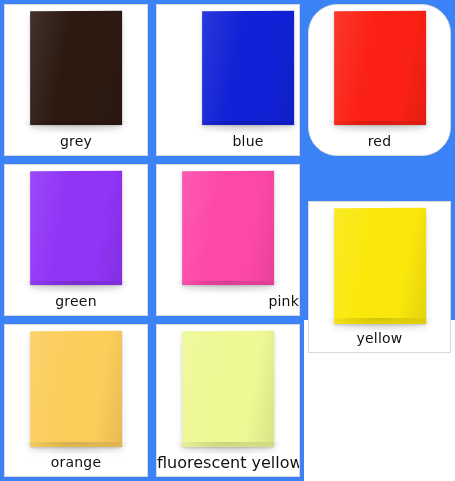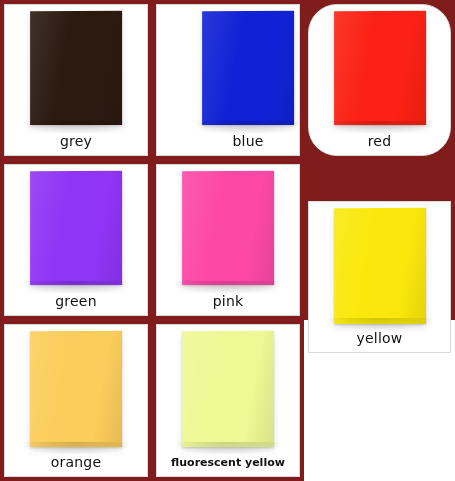--- a/index.html
+++ b/index.html
@@ -21,21 +21,21 @@
     display: grid;
     grid-template-columns: 152px 152px 151px;
     grid-template-rows: 160px 160px 161px;
     background: #ffffff;
   }
 
   .cell {
     position: relative;
     box-sizing: border-box;
     padding: 4px;
-    background: #7f1d1d;
+    background: #3b82f6;
   }
 
   .tile {
     position: relative;
     box-sizing: border-box;
     width: 100%;
     height: 100%;
     border: 1px solid #d9d9d9;
     background: #ffffff;
     display: flex;
@@ -102,23 +102,22 @@
     text-align: center;
     color: #111111;
     font-size: 14px;
     line-height: 17px;
     letter-spacing: 0.2px;
     padding-bottom: 5px;
     white-space: nowrap;
     background: #ffffff;
   }
   .label.long {
-    font-size: 11px;
+    font-size: 16px;
     letter-spacing: 0px;
-    font-weight: bold;
   }
 
   
   .row3 .swatch { height: 116px; }
 </style>
 </head>
 <body style="background: rgb(255, 255, 255);">
 
 <div id="grid">
 
@@ -162,21 +161,21 @@
       <div class="label" style="color: rgb(17, 17, 17);">green</div>
     </div>
   </div>
 
   <div class="cell row2">
     <div class="tile" style="border-color: rgb(217, 217, 217);">
       <div class="swatch-area">
         <div class="swatch" style="background-color: rgb(253, 72, 168);"></div>
         <div class="shadow"></div>
       </div>
-      <div class="label" style="color: rgb(17, 17, 17);">pink</div>
+      <div class="label" style="color: rgb(17, 17, 17); text-align: right;">pink</div>
     </div>
   </div>
 
   <div class="cell row3">
     <div class="tile" style="border-color: rgb(217, 217, 217); margin-top: 37px;">
       <div class="swatch-area">
         <div class="swatch" style="background-color: rgb(250, 232, 12);"></div>
         <div class="shadow"></div>
       </div>
       <div class="label" style="color: rgb(17, 17, 17);">yellow</div>

